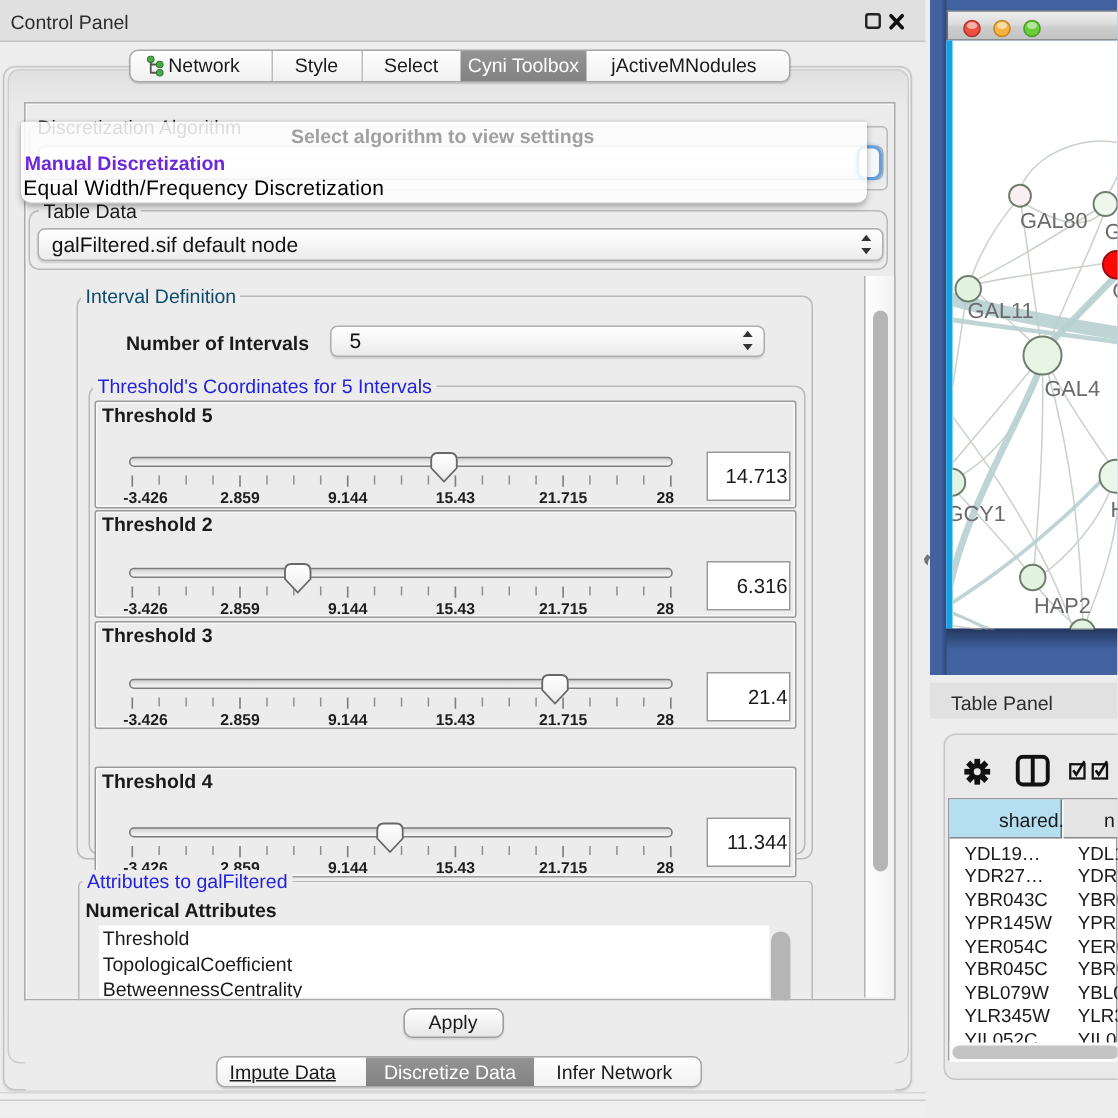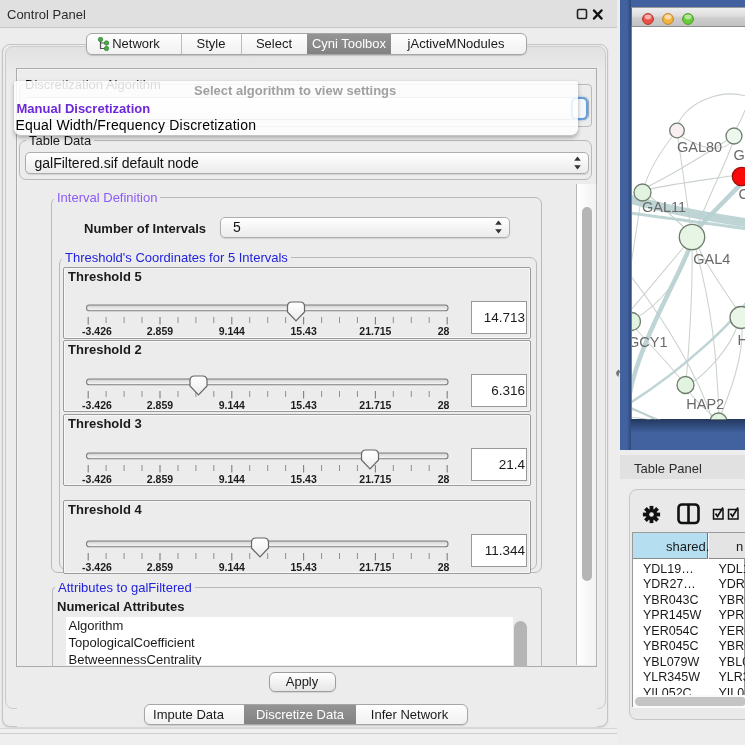--- a/index.html
+++ b/index.html
@@ -50,21 +50,21 @@
 
 #popup { left:13.5px; top:81px; width:564px; height:54.5px; background:rgba(255,255,255,0.85); border-radius:2px 2px 7px 7px; border-bottom:1px solid rgba(150,150,150,0.55); box-shadow:0 2px 4px rgba(0,0,0,0.28), 0 0 1px rgba(0,0,0,0.15); }
 
 
 .vsb-track { position:absolute; background:linear-gradient(90deg,#ffffff,#f2f2f2); border-left:1px solid #b5b5b5; border-right:1px solid #b5b5b5; }
 .sb-thumb { position:absolute; background:#b5b5b5; border-radius:7px; }
 
 
 #desktop { left:620px; top:0; width:125px; height:450px; background:#41629f; }
 #netframe-tb { left:631px; top:6.5px; width:114px; height:20px; background:linear-gradient(#efefef 0%,#dcdcdc 45%,#cdcdcd 55%,#c3c3c3 100%); border-top:1px solid #9a9a9a; border-left:1px solid #6a6a6a; border-bottom:1px solid #8e8e8e; }
-#netcanvas { left:631px; top:26.5px; width:114px; height:392.5px; background:#ffffff; border-left:1px solid #0ea5e9; }
+#netcanvas { left:631px; top:26.5px; width:114px; height:392.5px; background:#ffffff; border-left:4px solid #0ea5e9; }
 #tpbar { left:620px; top:455px; width:125px; height:24px; background:#e1e1e1; }
 #tablepanel { left:629px; top:489px; width:130px; height:231px; background:#e9e9e9; border:1px solid #c6c6c6; border-radius:8px; }
 #dtable { left:632px; top:532px; width:113px; height:175px; background:#ffffff; border:1px solid #9a9a9a; }
 .hdrc { position:absolute; top:0; height:25.5px; line-height:27px; text-align:center; font-size:13px; }
 .trow { position:absolute; left:0; width:100%; height:15.35px; line-height:15.35px; font-size:12.5px; }
 </style>
 </head>
 <body>
 
 <div class="abs" id="titlebar">
@@ -104,21 +104,21 @@
   </div>
 <div class="abs combo" style="left:24.5px; top:152px; width:564.5px; height:22px;">
   <span class="tx" style="left:9px;">galFiltered.sif default node</span>
   <svg class="ar" width="9" height="15" viewBox="0 0 9 15">
       <path d="M4.5 1 L7.8 5.2 H1.2 Z" fill="#333"></path>
       <path d="M4.5 14 L1.2 9.8 H7.8 Z" fill="#333"></path>
     </svg>
 </div>
 
 <div class="abs tbox" style="left:51px; top:196.5px; width:491px; height:376.5px;">
-    <span class="ttl" style="color:#8b5cf6;">Interval Definition</span>
+    <span class="ttl" style="color:#0c4a6e;">Interval Definition</span>
   </div>
 <div class="abs" style="left:84px; top:221px; font-weight:bold;">Number of Intervals</div>
 <div class="abs combo" style="left:220px; top:216.5px; width:290px; height:21px;">
   <span class="tx" style="left:12px;">5</span>
   <svg class="ar" width="9" height="15" viewBox="0 0 9 15">
       <path d="M4.5 1 L7.8 5.2 H1.2 Z" fill="#333"></path>
       <path d="M4.5 14 L1.2 9.8 H7.8 Z" fill="#333"></path>
     </svg>
 </div>
 <div class="abs tbox" style="left:59px; top:257px; width:478px; height:313px;">
@@ -262,21 +262,21 @@
       <text x="96.0" y="67" font-size="10.5" font-weight="bold" fill="#1c1c1c" text-anchor="middle" font-family="Liberation Sans, sans-serif">2.859</text>
       <text x="167.8" y="67" font-size="10.5" font-weight="bold" fill="#1c1c1c" text-anchor="middle" font-family="Liberation Sans, sans-serif">9.144</text>
       <text x="239.6" y="67" font-size="10.5" font-weight="bold" fill="#1c1c1c" text-anchor="middle" font-family="Liberation Sans, sans-serif">15.43</text>
       <text x="311.4" y="67" font-size="10.5" font-weight="bold" fill="#1c1c1c" text-anchor="middle" font-family="Liberation Sans, sans-serif">21.715</text>
       <text x="379.5" y="67" font-size="10.5" font-weight="bold" fill="#1c1c1c" text-anchor="middle" font-family="Liberation Sans, sans-serif">28</text>
     <path d="M297.5 44 L297.5 38.5 Q297.5 34 302.0 34 L310.0 34 Q314.5 34 314.5 38.5 L314.5 44 L306.0 53 Z" fill="url(#thg2)" stroke="#666666" stroke-width="1.2"></path>
   </svg>
   <div class="vfield">21.4</div>
 </div>
 
-<div class="abs thbox" style="top:500px; height:74px;">
+<div class="abs thbox" style="top:511px; height:74px;">
   <div class="lbl">Threshold 4</div>
   <svg class="sl" style="top:3px;" width="468" height="72" viewBox="0 0 468 72">
     <defs>
         <linearGradient id="trk3" x1="0" y1="0" x2="0" y2="1">
           <stop offset="0" stop-color="#cccccc"></stop>
           <stop offset="0.45" stop-color="#e4e4e4"></stop>
           <stop offset="1" stop-color="#f7f7f7"></stop>
         </linearGradient>
         <linearGradient id="thg3" x1="0" y1="0" x2="0" y2="1">
           <stop offset="0" stop-color="#ffffff"></stop>
@@ -315,33 +315,33 @@
     <path d="M187.5 44 L187.5 38.5 Q187.5 34 192.0 34 L200.0 34 Q204.5 34 204.5 38.5 L204.5 44 L196.0 53 Z" fill="url(#thg3)" stroke="#666666" stroke-width="1.2"></path>
   </svg>
   <div class="vfield">11.344</div>
 </div>
 
 <div class="abs tbox" style="left:52px; top:587px; width:490px; height:100px; border-bottom:none; border-radius:4px 4px 0 0;">
     <span class="ttl" style="color:#2222dd;">Attributes to galFiltered</span>
   </div>
 <div class="abs" style="left:57px; top:599px; font-weight:bold;">Numerical Attributes</div>
 <div class="abs" id="attrlist">
-  <div>Algorithm</div>
+  <div>Threshold</div>
   <div>TopologicalCoefficient</div>
   <div>BetweennessCentrality</div>
 </div>
 <div class="abs sb-thumb" style="left:513.5px; top:620.5px; width:13px; height:60px;"></div>
 
 <div class="abs" style="left:16.5px; top:667px; width:580px; height:60px; background:#ececec;"></div>
 
 <div class="abs" id="applybtn">Apply</div>
 
 <div class="abs" id="botseg">
   <div class="seg sel" style="left:99px; width:112px;">Discretize Data</div>
-  <div class="seg" style="left:0; width:99px; padding-right:12px;">Impute Data</div>
+  <div class="seg" style="left:0; width:99px; padding-right:12px;text-decoration:underline;">Impute Data</div>
   <div class="seg" style="left:211px; width:113px; padding-right:6px;">Infer Network</div>
 </div>
 
 <div class="abs" style="left:19px; top:83.5px; width:573px; height:43px; border:1px solid #b9b9b9; border-radius:4px;"></div>
 <div class="abs" style="left:25px; top:76.5px; color:#111;">Discretization Algorithm</div>
 <div class="abs" style="left:24.5px; top:96.5px; width:564px; height:23px; border:1px solid #a9a9a9; border-radius:5px; background:linear-gradient(#ffffff,#ebebeb);"></div>
 <div class="abs" style="left:571px; top:97px; width:17px; height:22.5px; border:2.5px solid #65a0dc; border-radius:6px; background:#f5f8fb; box-shadow:0 0 3px rgba(110,160,215,0.8);"></div>
 
 <div class="abs" id="popup"></div>
 <div class="abs" style="left:194px; top:83px; width:210px; color:#a0a0a0; font-weight:bold; font-size:13px;">Select algorithm to view settings</div>

